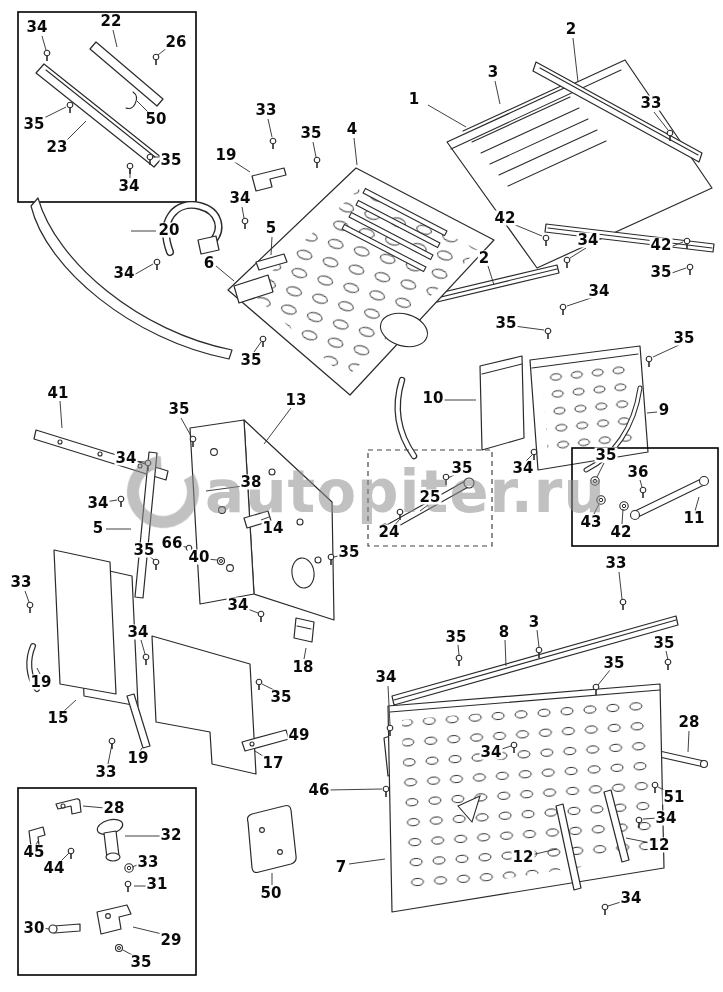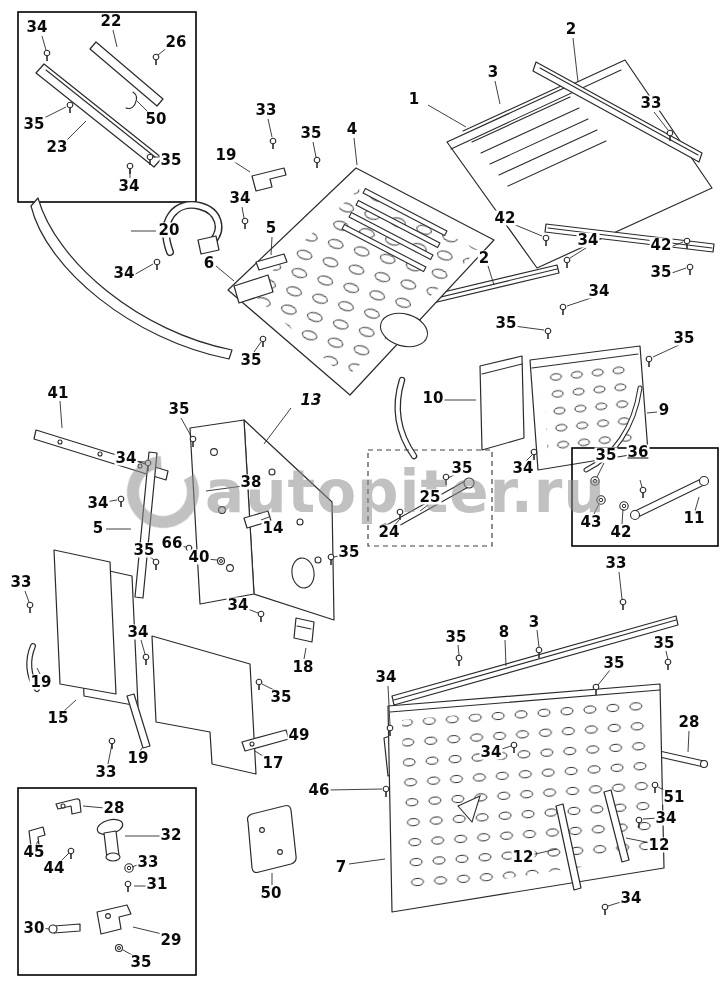--- a/index.html
+++ b/index.html
@@ -404,31 +404,31 @@
       <div class="callout" style="left: 209px; top: 263px;">6</div>
       <div class="callout" style="left: 124px; top: 273px;">34</div>
       <div class="callout" style="left: 661px; top: 272px;">35</div>
       <div class="callout" style="left: 484px; top: 258px;">2</div>
       <div class="callout" style="left: 599px; top: 291px;">34</div>
       <div class="callout" style="left: 506px; top: 323px;">35</div>
       <div class="callout" style="left: 684px; top: 338px;">35</div>
       <div class="callout" style="left: 251px; top: 360px;">35</div>
       <div class="callout" style="left: 433px; top: 398px;">10</div>
       <div class="callout" style="left: 664px; top: 410px;">9</div>
-      <div class="callout" style="left: 311px; top: 400px; font-style: italic;">13</div>
+      <div class="callout" style="left: 296px; top: 400px;">13</div>
       <div class="callout" style="left: 58px; top: 393px;">41</div>
       <div class="callout" style="left: 179px; top: 409px;">35</div>
       <div class="callout" style="left: 126px; top: 458px;">34</div>
       <div class="callout" style="left: 251px; top: 482px;">38</div>
       <div class="callout" style="left: 462px; top: 468px;">35</div>
       <div class="callout" style="left: 523px; top: 468px;">34</div>
       <div class="callout" style="left: 430px; top: 497px;">25</div>
       <div class="callout" style="left: 389px; top: 532px;">24</div>
       <div class="callout" style="left: 606px; top: 455px;">35</div>
-      <div class="callout" style="left: 638px; top: 452px; text-decoration: underline;">36</div>
+      <div class="callout" style="left: 638px; top: 472px;">36</div>
       <div class="callout" style="left: 591px; top: 522px;">43</div>
       <div class="callout" style="left: 621px; top: 532px;">42</div>
       <div class="callout" style="left: 694px; top: 518px;">11</div>
       <div class="callout" style="left: 98px; top: 503px;">34</div>
       <div class="callout" style="left: 98px; top: 528px;">5</div>
       <div class="callout" style="left: 273px; top: 510px; margin-top: 18px;">14</div>
       <div class="callout" style="left: 172px; top: 543px;">66</div>
       <div class="callout" style="left: 199px; top: 557px; text-align: center;">40</div>
       <div class="callout" style="left: 144px; top: 550px;">35</div>
       <div class="callout" style="left: 349px; top: 552px;">35</div>

